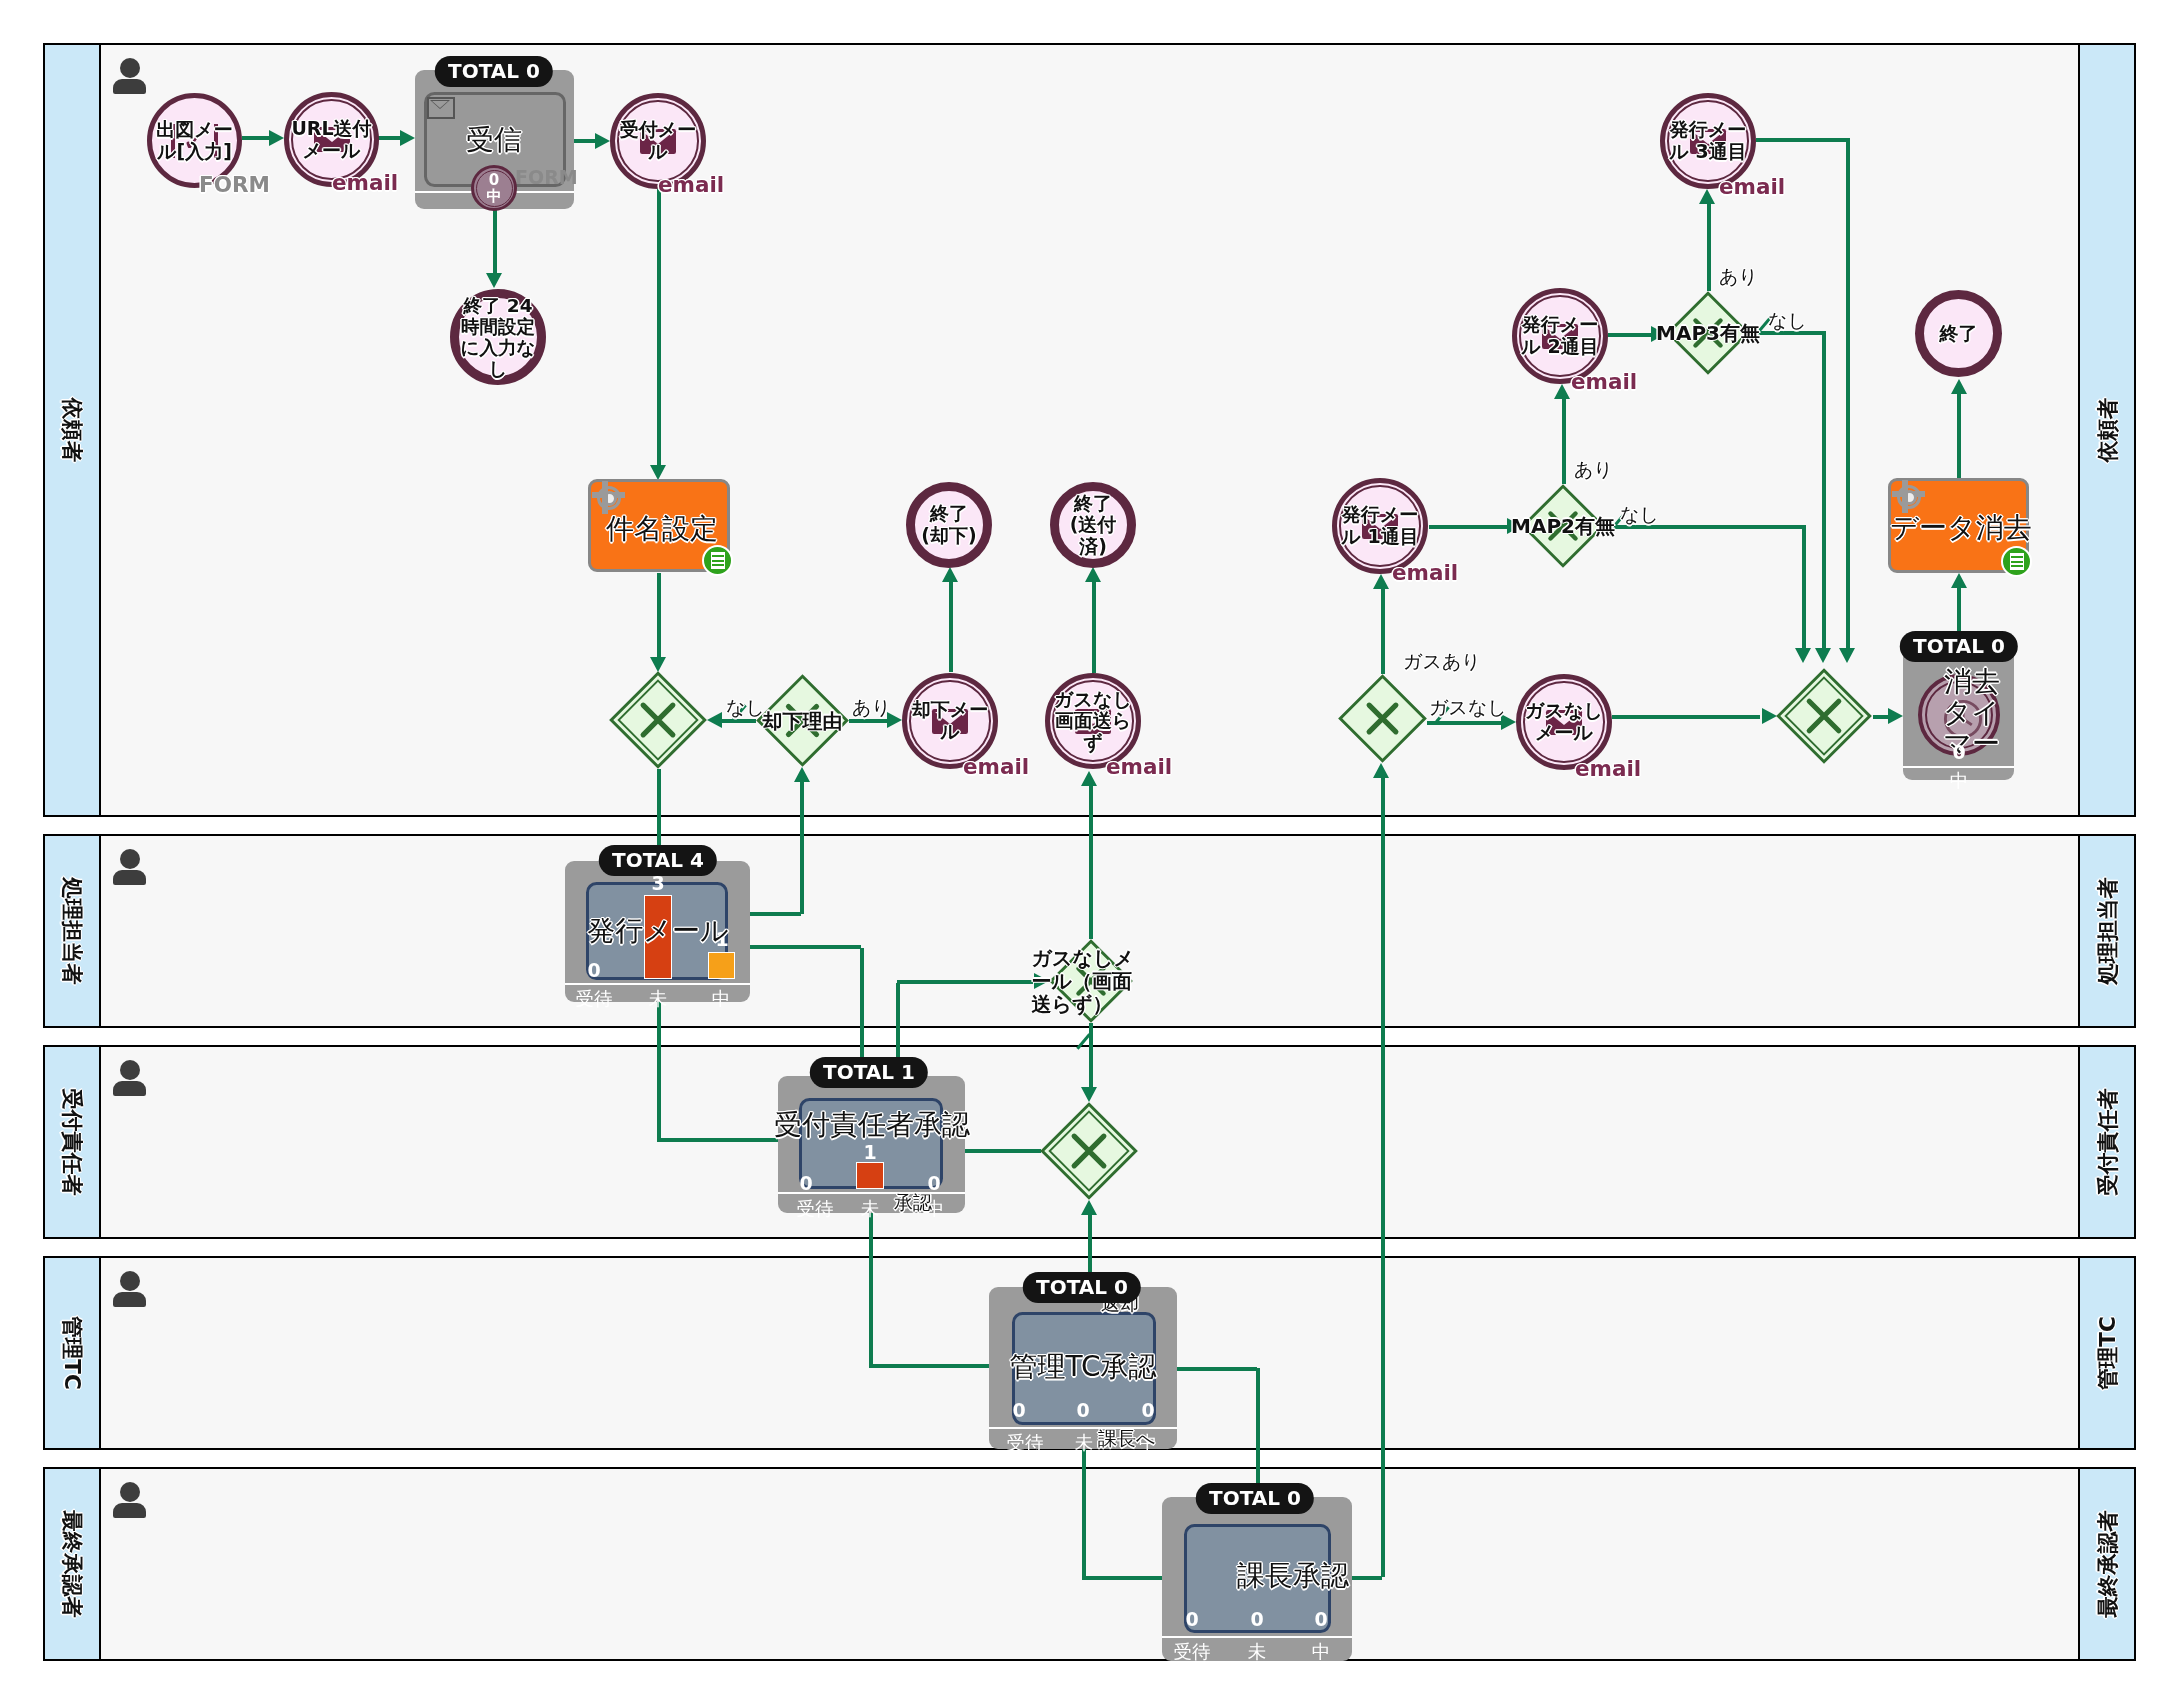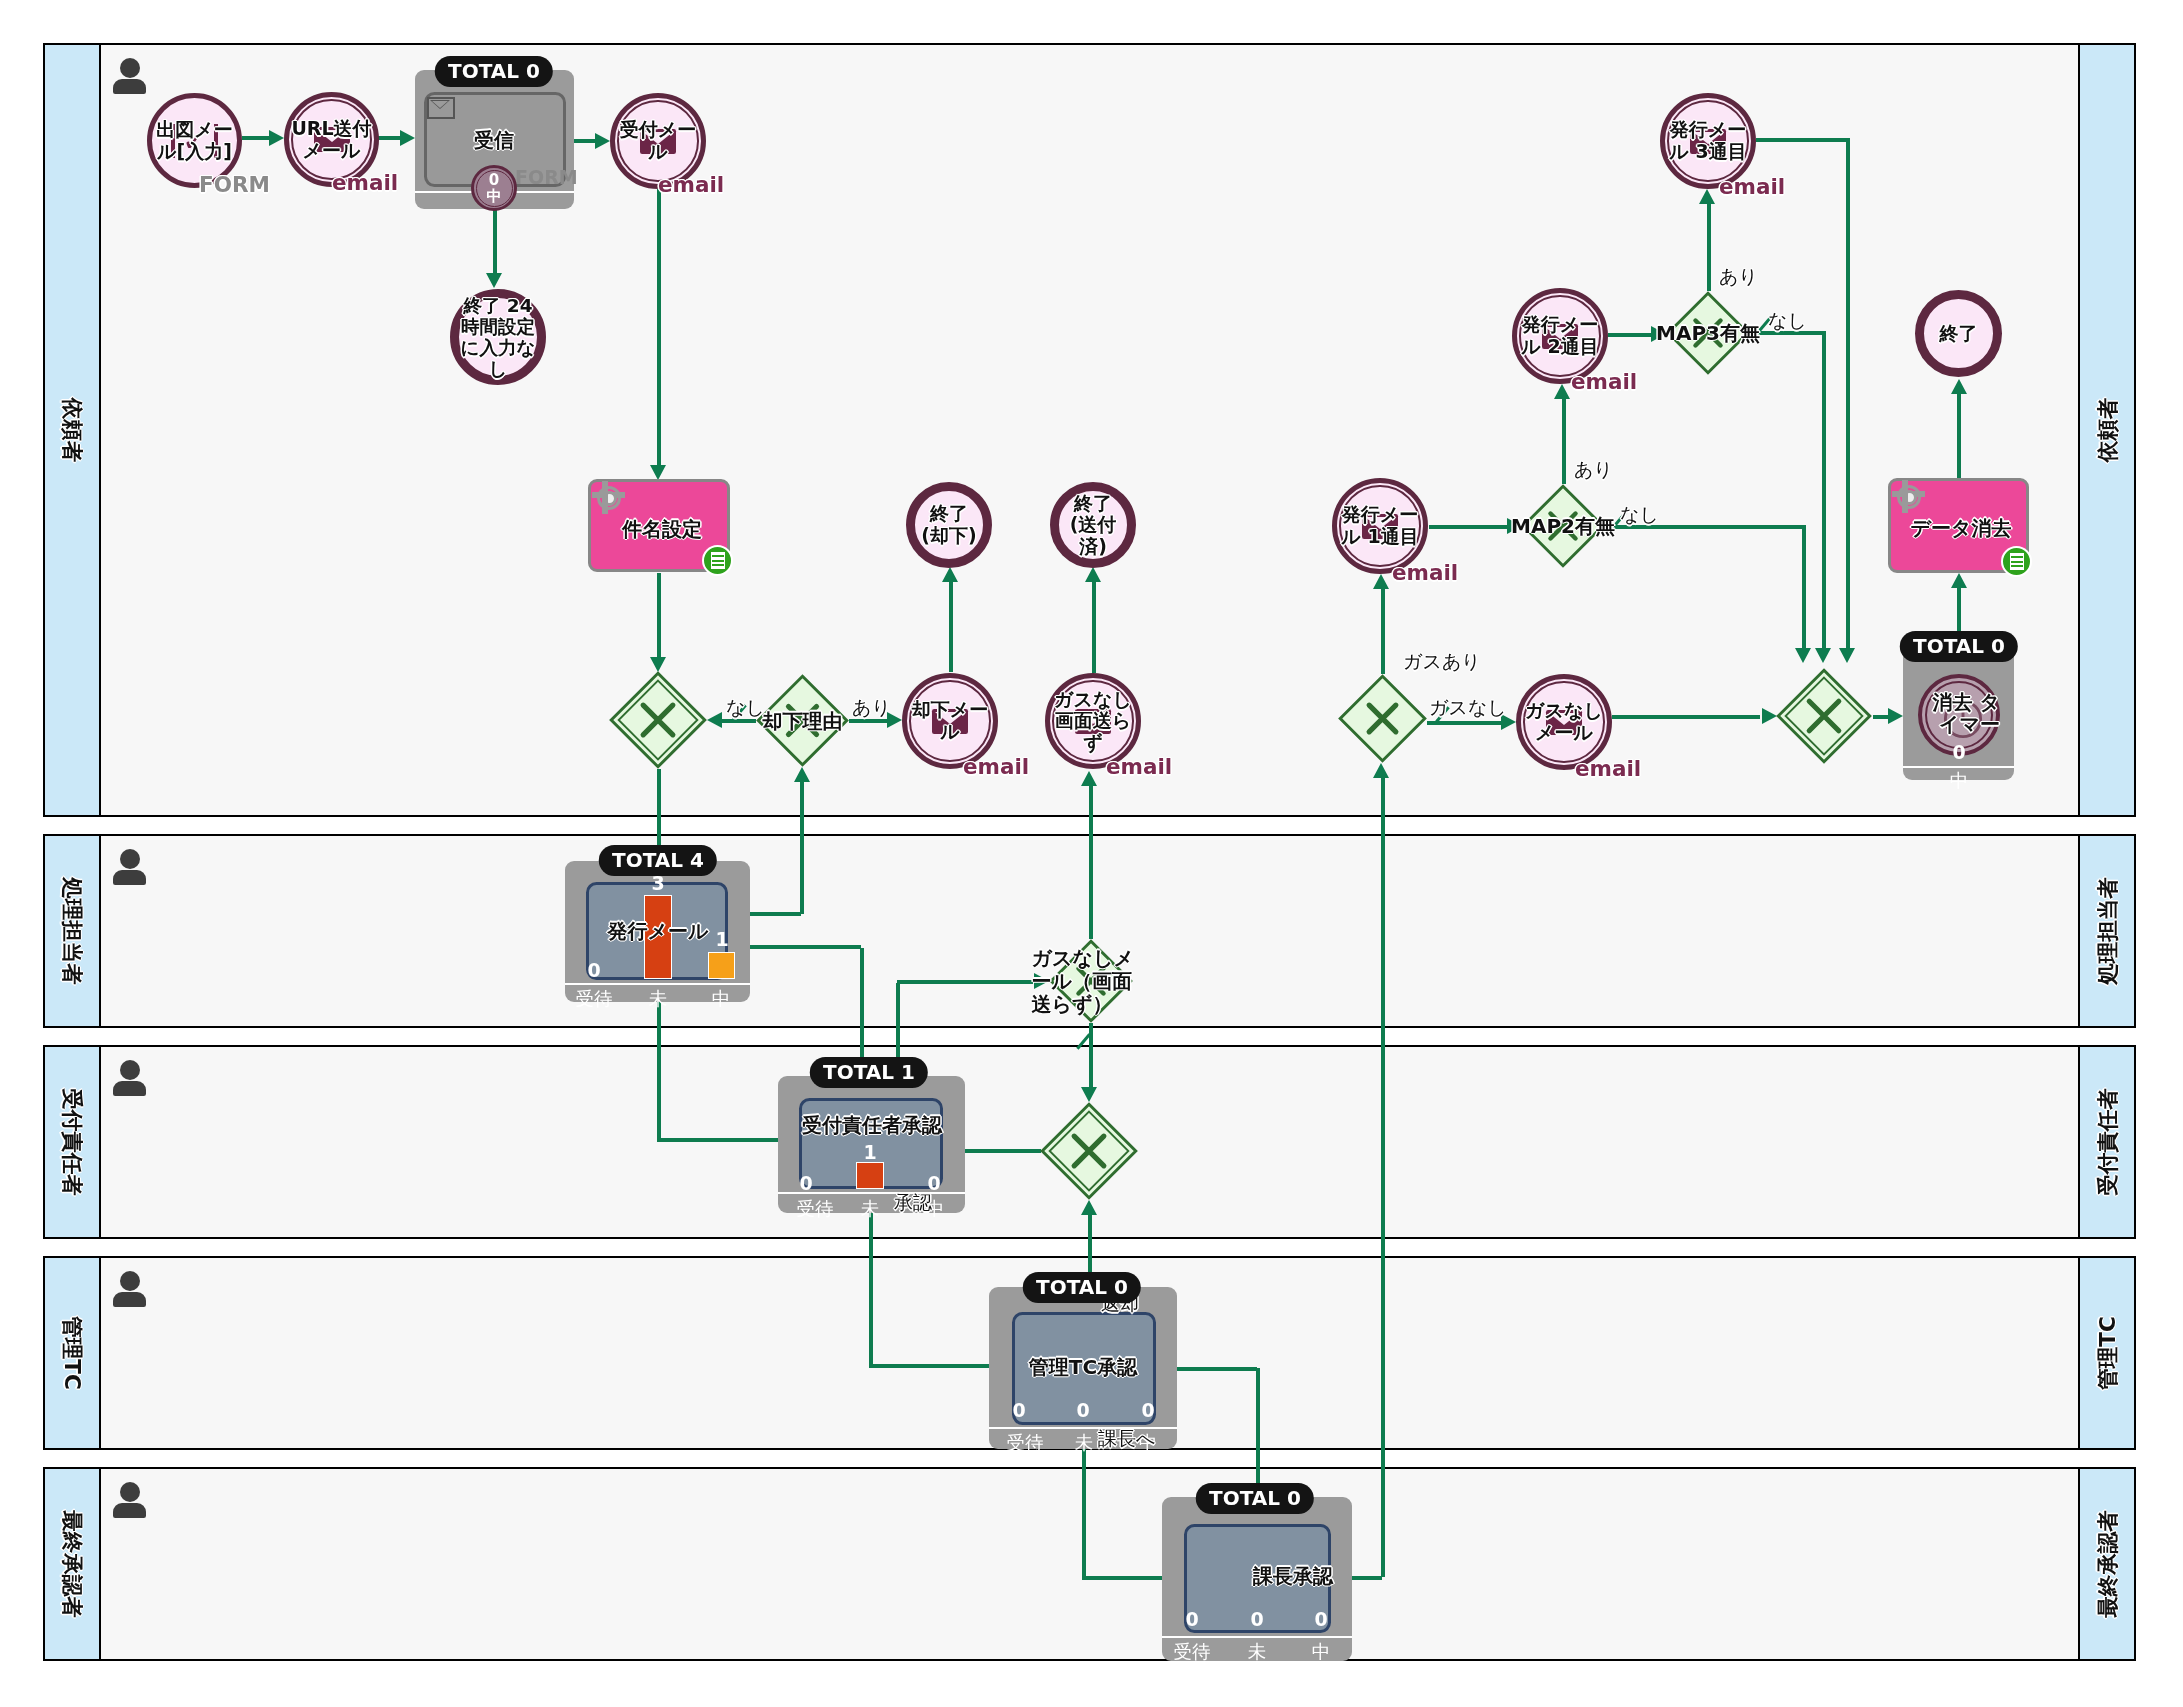--- a/index.html
+++ b/index.html
@@ -40,22 +40,22 @@
   .gw .gwlbl{position:absolute;left:50%;top:50%;transform:translate(-50%,-50%);font-size:20px;font-weight:bold;color:#111;white-space:nowrap;z-index:2;}
   .gw .gwlbl.wrap{white-space:normal;width:119px;text-align:left;line-height:1.15;}
   .utask{position:absolute;background:#9b9b9b;border-radius:9px;z-index:2;}
   .utask .inner{position:absolute;background:#8191a1;border:3px solid #2e4468;border-radius:10.4px;box-sizing:border-box;}
   .utask .sep{position:absolute;left:0;right:0;height:2.2px;background:#fff;}
   .utask .slbl{position:absolute;color:#fff;font-size:18.5px;transform:translateX(-50%);white-space:nowrap;z-index:3;}
   .cnt{position:absolute;color:#fff;font-size:19px;font-weight:bold;transform:translateX(-50%);z-index:3;}
   .bar{position:absolute;z-index:2;border:1.5px solid #fff;box-sizing:border-box;}
   .badge{position:absolute;background:#141414;color:#fff;font-weight:bold;font-size:20px;border-radius:18px;
       height:31px;line-height:31px;padding:0 13.3px;transform:translateX(-50%);white-space:nowrap;z-index:5;}
-  .title{position:absolute;font-weight:bold;font-size:20px;color:#111;transform:translate(-50%,-50%);white-space:nowrap;z-index:3;}
-  .stask{position:absolute;background:#ec4899;border:3px solid #878787;border-radius:9px;z-index:2;box-sizing:border-box;}
+  .title{position:absolute;font-weight:normal;font-size:28px;color:#111;transform:translate(-50%,-50%);white-space:nowrap;z-index:3;}
+  .stask{position:absolute;background:#f97316;border:3px solid #878787;border-radius:9px;z-index:2;box-sizing:border-box;}
   .gear{position:absolute;top:4.4px;left:6px;width:18px;height:18px;border:3.7px solid #9a9a9a;border-radius:50%;z-index:2;}
   .gear::before{content:"";position:absolute;left:-8.2px;top:2.2px;width:33px;height:6px;background:#9a9a9a;}
   .gear::after{content:"";position:absolute;left:2.2px;top:-8.2px;width:6px;height:33px;background:#9a9a9a;}
   .gear i{position:absolute;inset:1.5px;background:#ededed;border-radius:50%;border:3px solid #9a9a9a;box-sizing:border-box;}
   .calc{position:absolute;right:-6px;bottom:-7.4px;width:27px;height:27px;background:#2ea21c;border-radius:50%;border:2.2px solid #fff;z-index:4;
       display:flex;align-items:center;justify-content:center;}
   .calc b{width:12px;height:15px;background:repeating-linear-gradient(#fff 0 2.2px,#2ea21c 2.2px 4.4px);border:1.5px solid #fff;}
   .oenv{position:absolute;width:24px;height:18px;border:2.2px solid #555;background:transparent;z-index:2;}
   .oenv::before{content:"";position:absolute;left:0.7px;top:0.7px;width:0;height:0;border-style:solid;
       border-width:9px 10.4px 0 10.4px;border-color:#555 transparent transparent transparent;}

